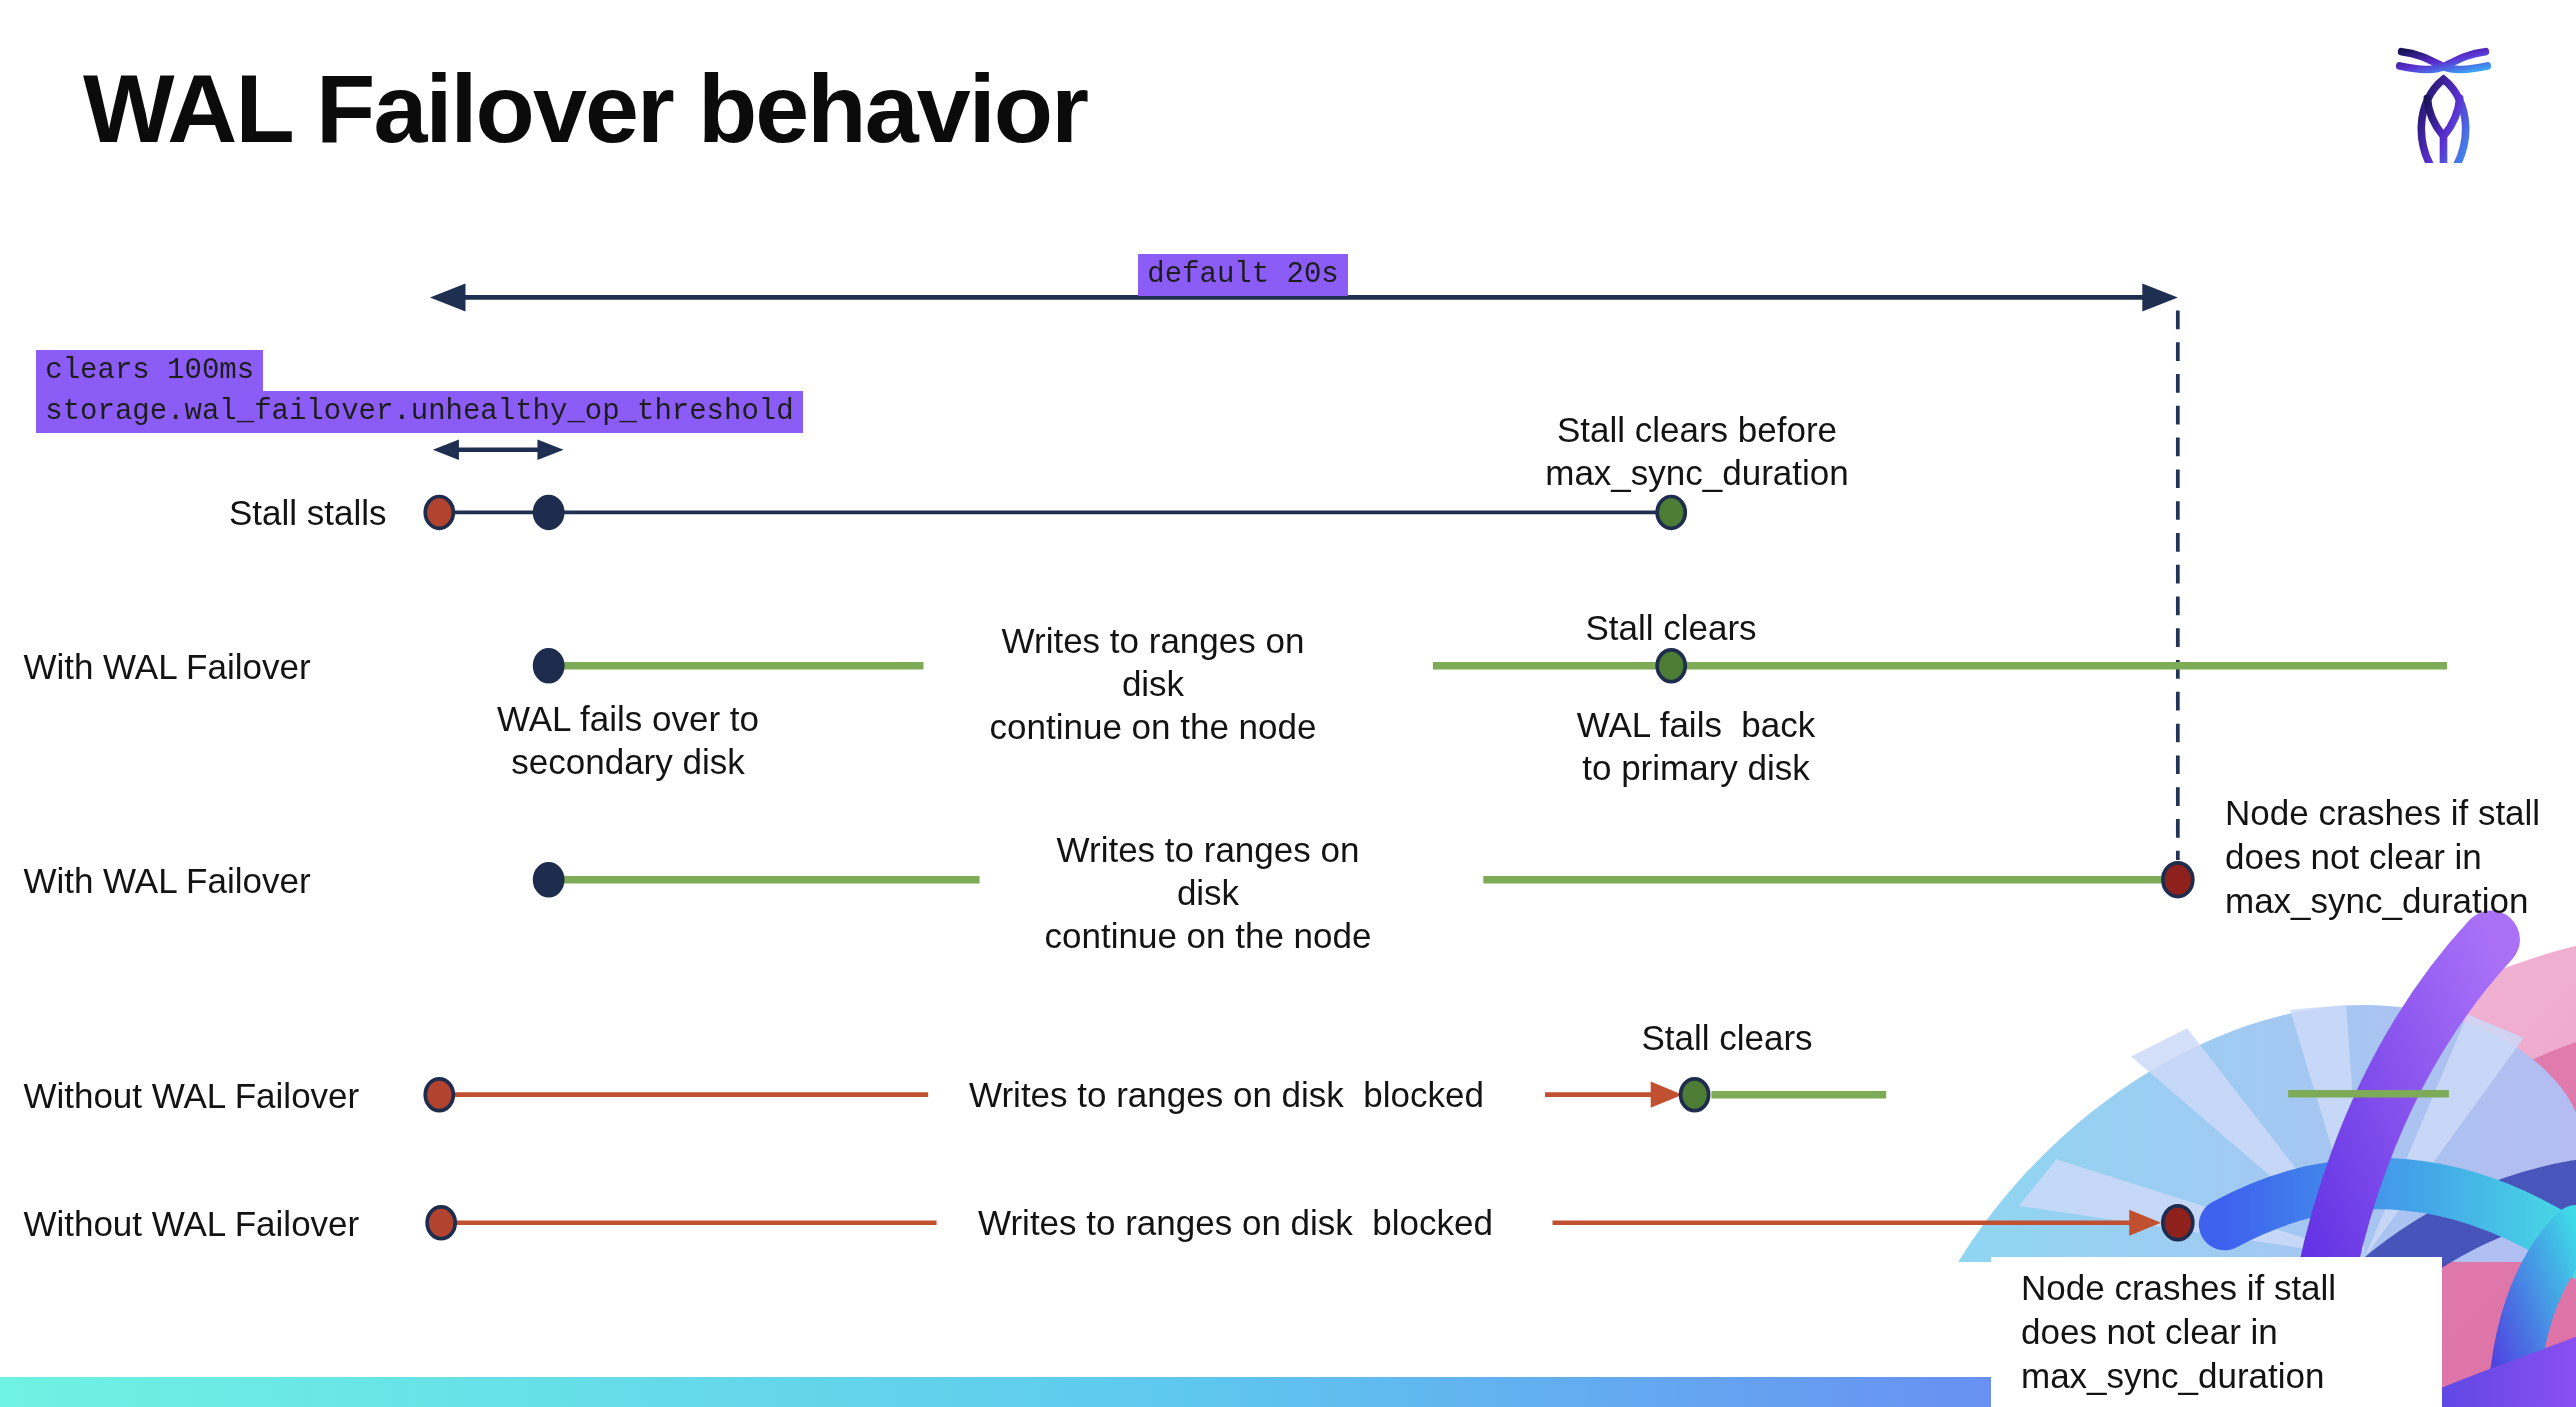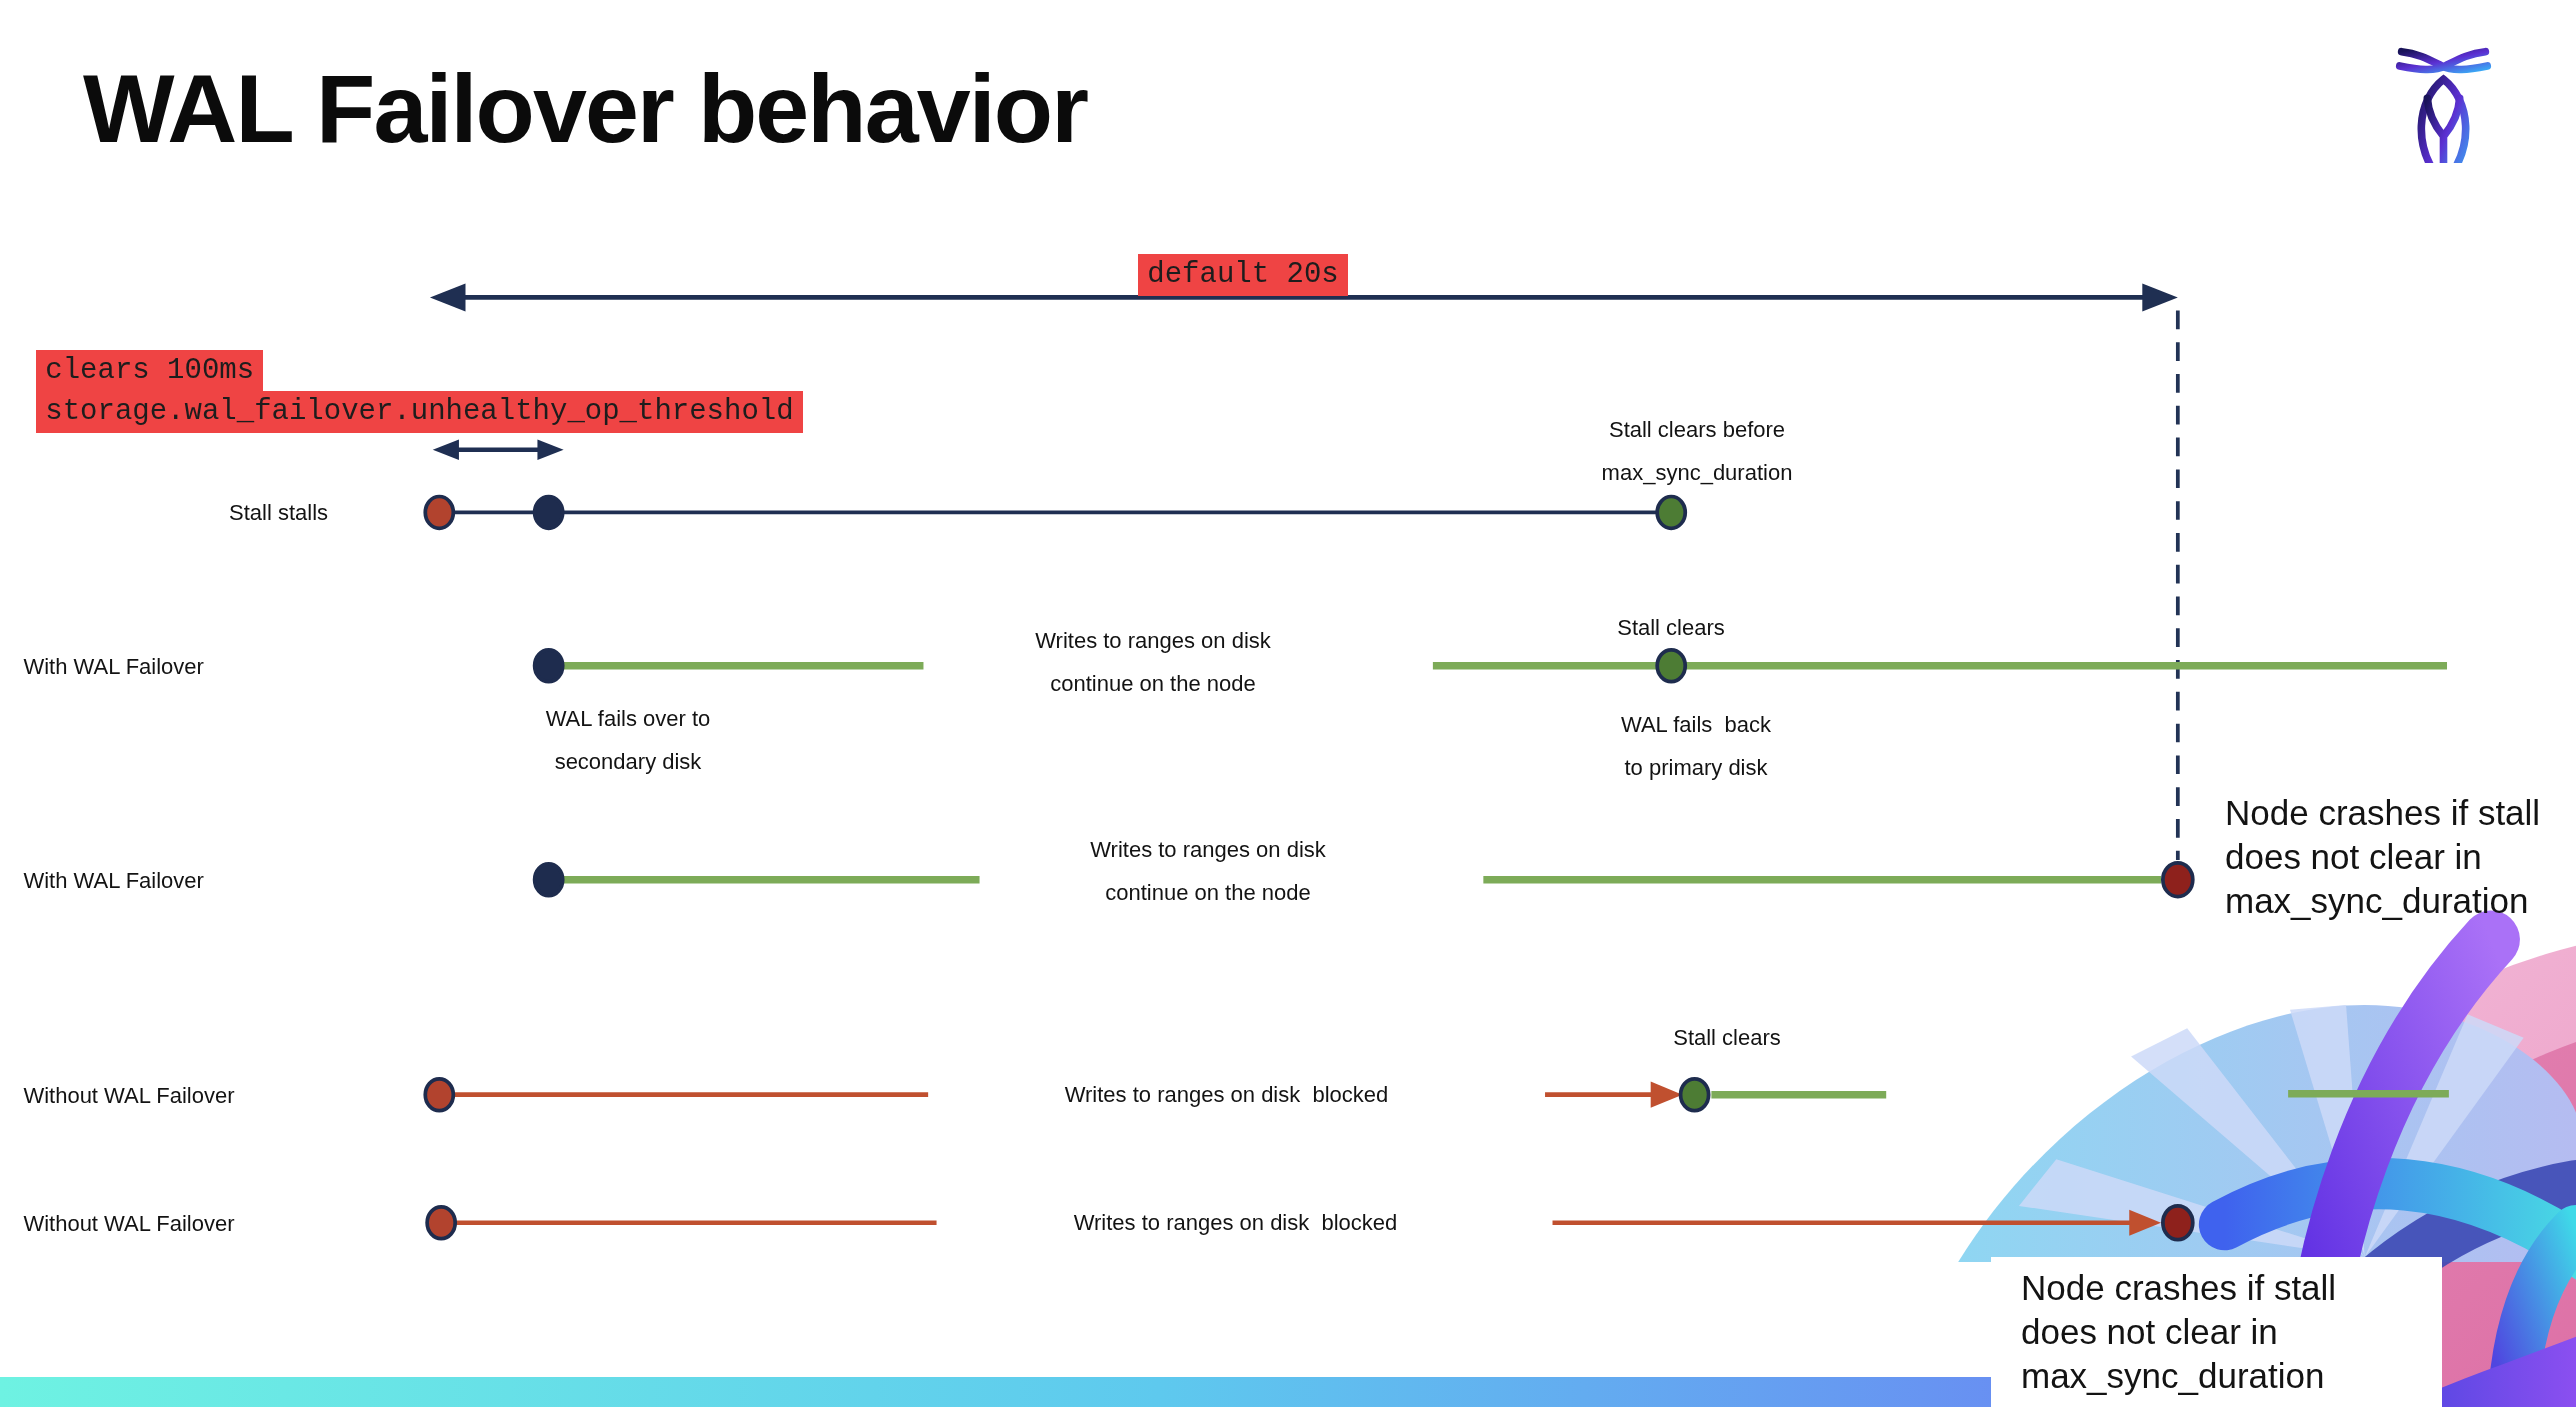--- a/index.html
+++ b/index.html
@@ -2,22 +2,22 @@
 <html style="font-size:15px"><head>
 <meta charset="utf-8">
 <style>
   html,body{margin:0;padding:0;background:#ffffff;}
   #canvas{position:relative;width:2576px;height:1408px;overflow:hidden;background:#ffffff;
           font-family:"Liberation Sans",sans-serif;color:#131313;}
   .abs{position:absolute;}
   h1.title{margin:16px;font-size:97px;font-weight:bold;letter-spacing:-1.9px;color:#0b0b0b;
            font-family:"Liberation Sans",sans-serif;}
   .code{font-family:"Liberation Mono","DejaVu Sans Mono",monospace;font-size:29px;color:#1d1d1d;
-        background:#ef4444;padding:2.8px 9.3px;white-space:pre;line-height:36px;}
-  .lbl{font-size:22px;line-height:43px;white-space:pre-wrap;}
+        background:#8b5cf6;padding:2.8px 9.3px;white-space:pre;line-height:36px;}
+  .lbl{font-size:35px;line-height:43px;white-space:pre-wrap;}
   .ctr{text-align:center;}
   .crash-note{font-size:35px;line-height:44px;white-space:pre-wrap;}
   .bar{position:absolute;left:0;top:1377px;width:2576px;height:31px;z-index:1;
        background:linear-gradient(90deg,#6ef2e2 0%,#5ec9ee 45%,#688ff2 78%,#7e6bf0 100%);}
   .decor{position:absolute;left:0;top:0;z-index:2;}
   .whitebox{position:absolute;left:1991px;top:1257px;width:451px;height:150px;background:#ffffff;z-index:3;}
   .whitebox .crash-note{position:absolute;left:30px;top:9.3px;}
   .overlay{position:absolute;left:0;top:0;z-index:4;}
   .txt{z-index:5;}
 </style>

